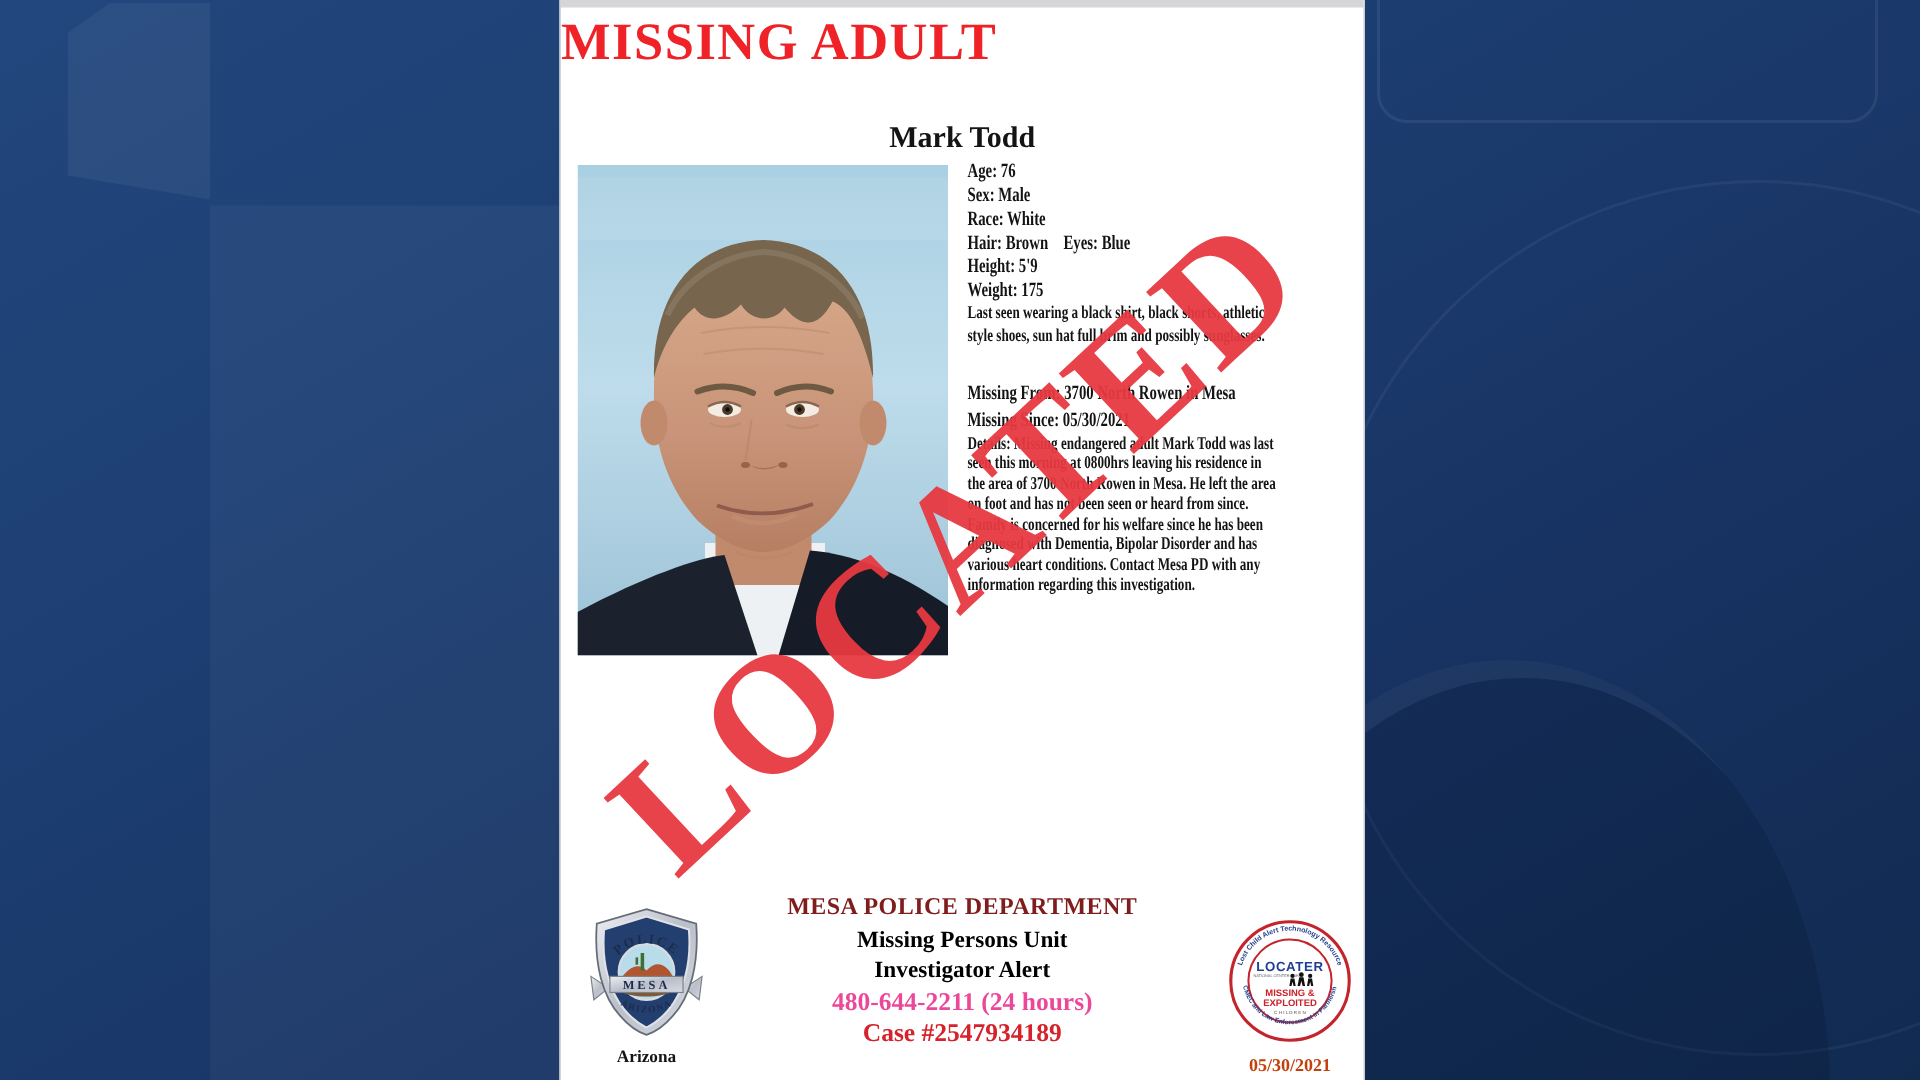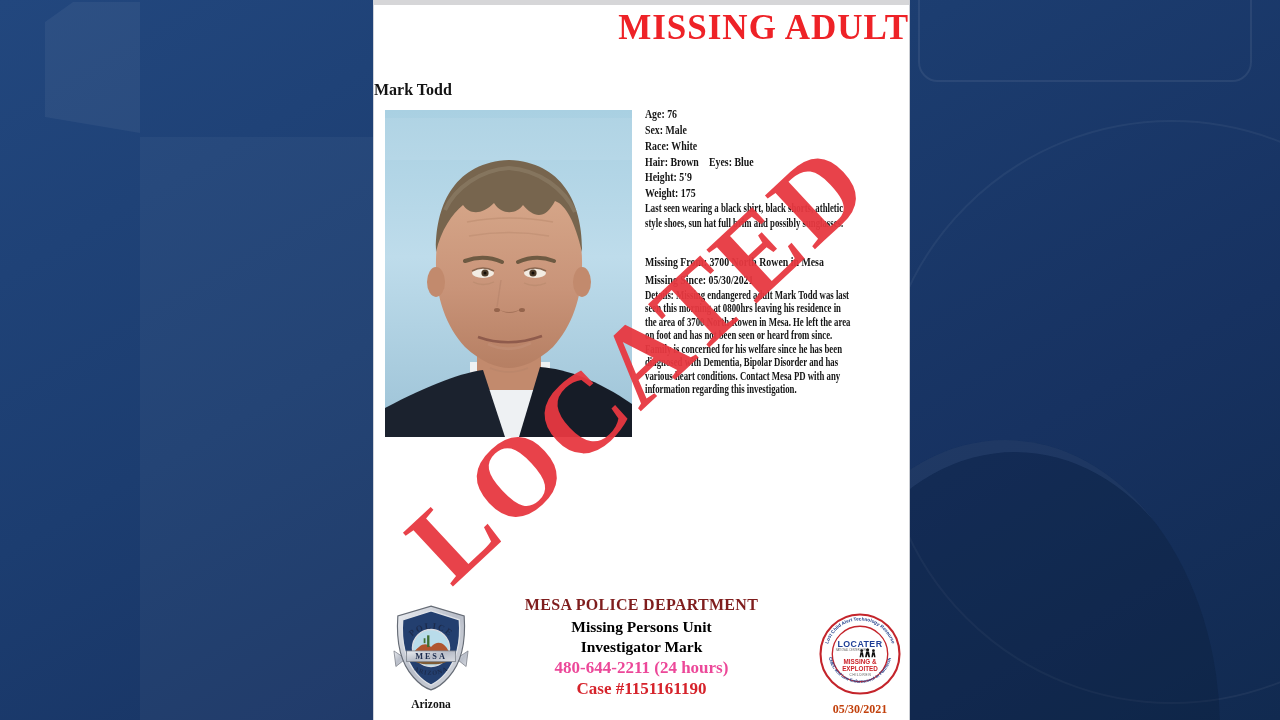--- a/index.html
+++ b/index.html
@@ -12,24 +12,24 @@
               clip-path:polygon(0 22px,28px 2px,95px 2px,95px 133px,0 117px);}
   .decor-stem{left:140px;top:137px;width:237px;height:583px;background:rgba(255,255,255,.04);}
   .decor-roundrect{left:918px;top:-42px;width:330px;height:120px;border:2px solid rgba(255,255,255,.07);border-radius:20px;}
   .decor-circle{left:880px;top:120px;width:580px;height:580px;border-radius:50%;border:2px solid rgba(255,255,255,.05);}
   .decor-ellipse{left:790px;top:440px;width:430px;height:580px;border-radius:50%;
                  background:rgba(8,22,48,.25);box-shadow:inset 10px 12px 0 rgba(120,160,215,.12);}
   
   .poster{position:absolute;left:373px;top:0;width:535px;height:720px;background:#ffffff;
           border-left:1px solid #cfd3da;border-right:1px solid #c9ccd2;}
   .top-strip{position:absolute;left:0;top:0;width:100%;height:5px;background:#d6d6d8;}
-  .poster-title{position:absolute;top:8px;left:0;width:100%;text-align:right;
+  .poster-title{position:absolute;top:8px;left:0;width:100%;text-align:left;
                 font-size:35px;font-weight:bold;color:#ee2227;letter-spacing:1px;}
-  .subject-name{position:absolute;top:81px;left:0;width:100%;text-align:left;
-                font-size:16px;font-weight:bold;color:#141414;}
+  .subject-name{position:absolute;top:81px;left:0;width:100%;text-align:center;
+                font-size:20px;font-weight:bold;color:#141414;}
   .photo{position:absolute;left:11px;top:110px;width:247px;height:327px;}
   
   .info{position:absolute;left:271px;top:106px;width:358px;transform:scaleX(.73);
         transform-origin:left top;color:#141414;font-weight:bold;}
   .info .line{font-size:13.5px;line-height:15.85px;white-space:nowrap;}
   .gap-span{display:inline-block;margin-left:14px;}
   .para{font-size:12px;line-height:15px;white-space:pre-line;}
   .missing-block{margin-top:22px;font-size:13.5px;line-height:18px;}
   .details-para{margin-top:0px;font-size:12px;line-height:13.4px;white-space:pre-line;}
   
@@ -131,23 +131,23 @@
 the area of 3700 North Rowen in Mesa. He left the area
 on foot and has not been seen or heard from since.
 Family is concerned for his welfare since he has been
 diagnosed with Dementia, Bipolar Disorder and has
 various heart conditions. Contact Mesa PD with any
 information regarding this investigation.</div>
     </div>
 
     <div class="f-line f-dept">MESA POLICE DEPARTMENT</div>
     <div class="f-line f-unit">Missing Persons Unit</div>
-    <div class="f-line f-inv">Investigator Mark</div>
+    <div class="f-line f-inv">Investigator Alert</div>
     <div class="f-line f-phone">480-644-2211 (24 hours)</div>
-    <div class="f-line f-case">Case #1151161190</div>
+    <div class="f-line f-case">Case #2547934189</div>
 
     <div class="badge-wrap">
       <svg width="78" height="88" viewBox="0 0 80 90">
         <defs>
           <linearGradient id="silver" x1="0" y1="0" x2="1" y2="1">
             <stop offset="0" stop-color="#eceef2"></stop>
             <stop offset="0.5" stop-color="#b9bec9"></stop>
             <stop offset="1" stop-color="#d8dbe1"></stop>
           </linearGradient>
           <path id="bp-top" d="M16,40 A27,27 0 0 1 64,40" fill="none"></path>

